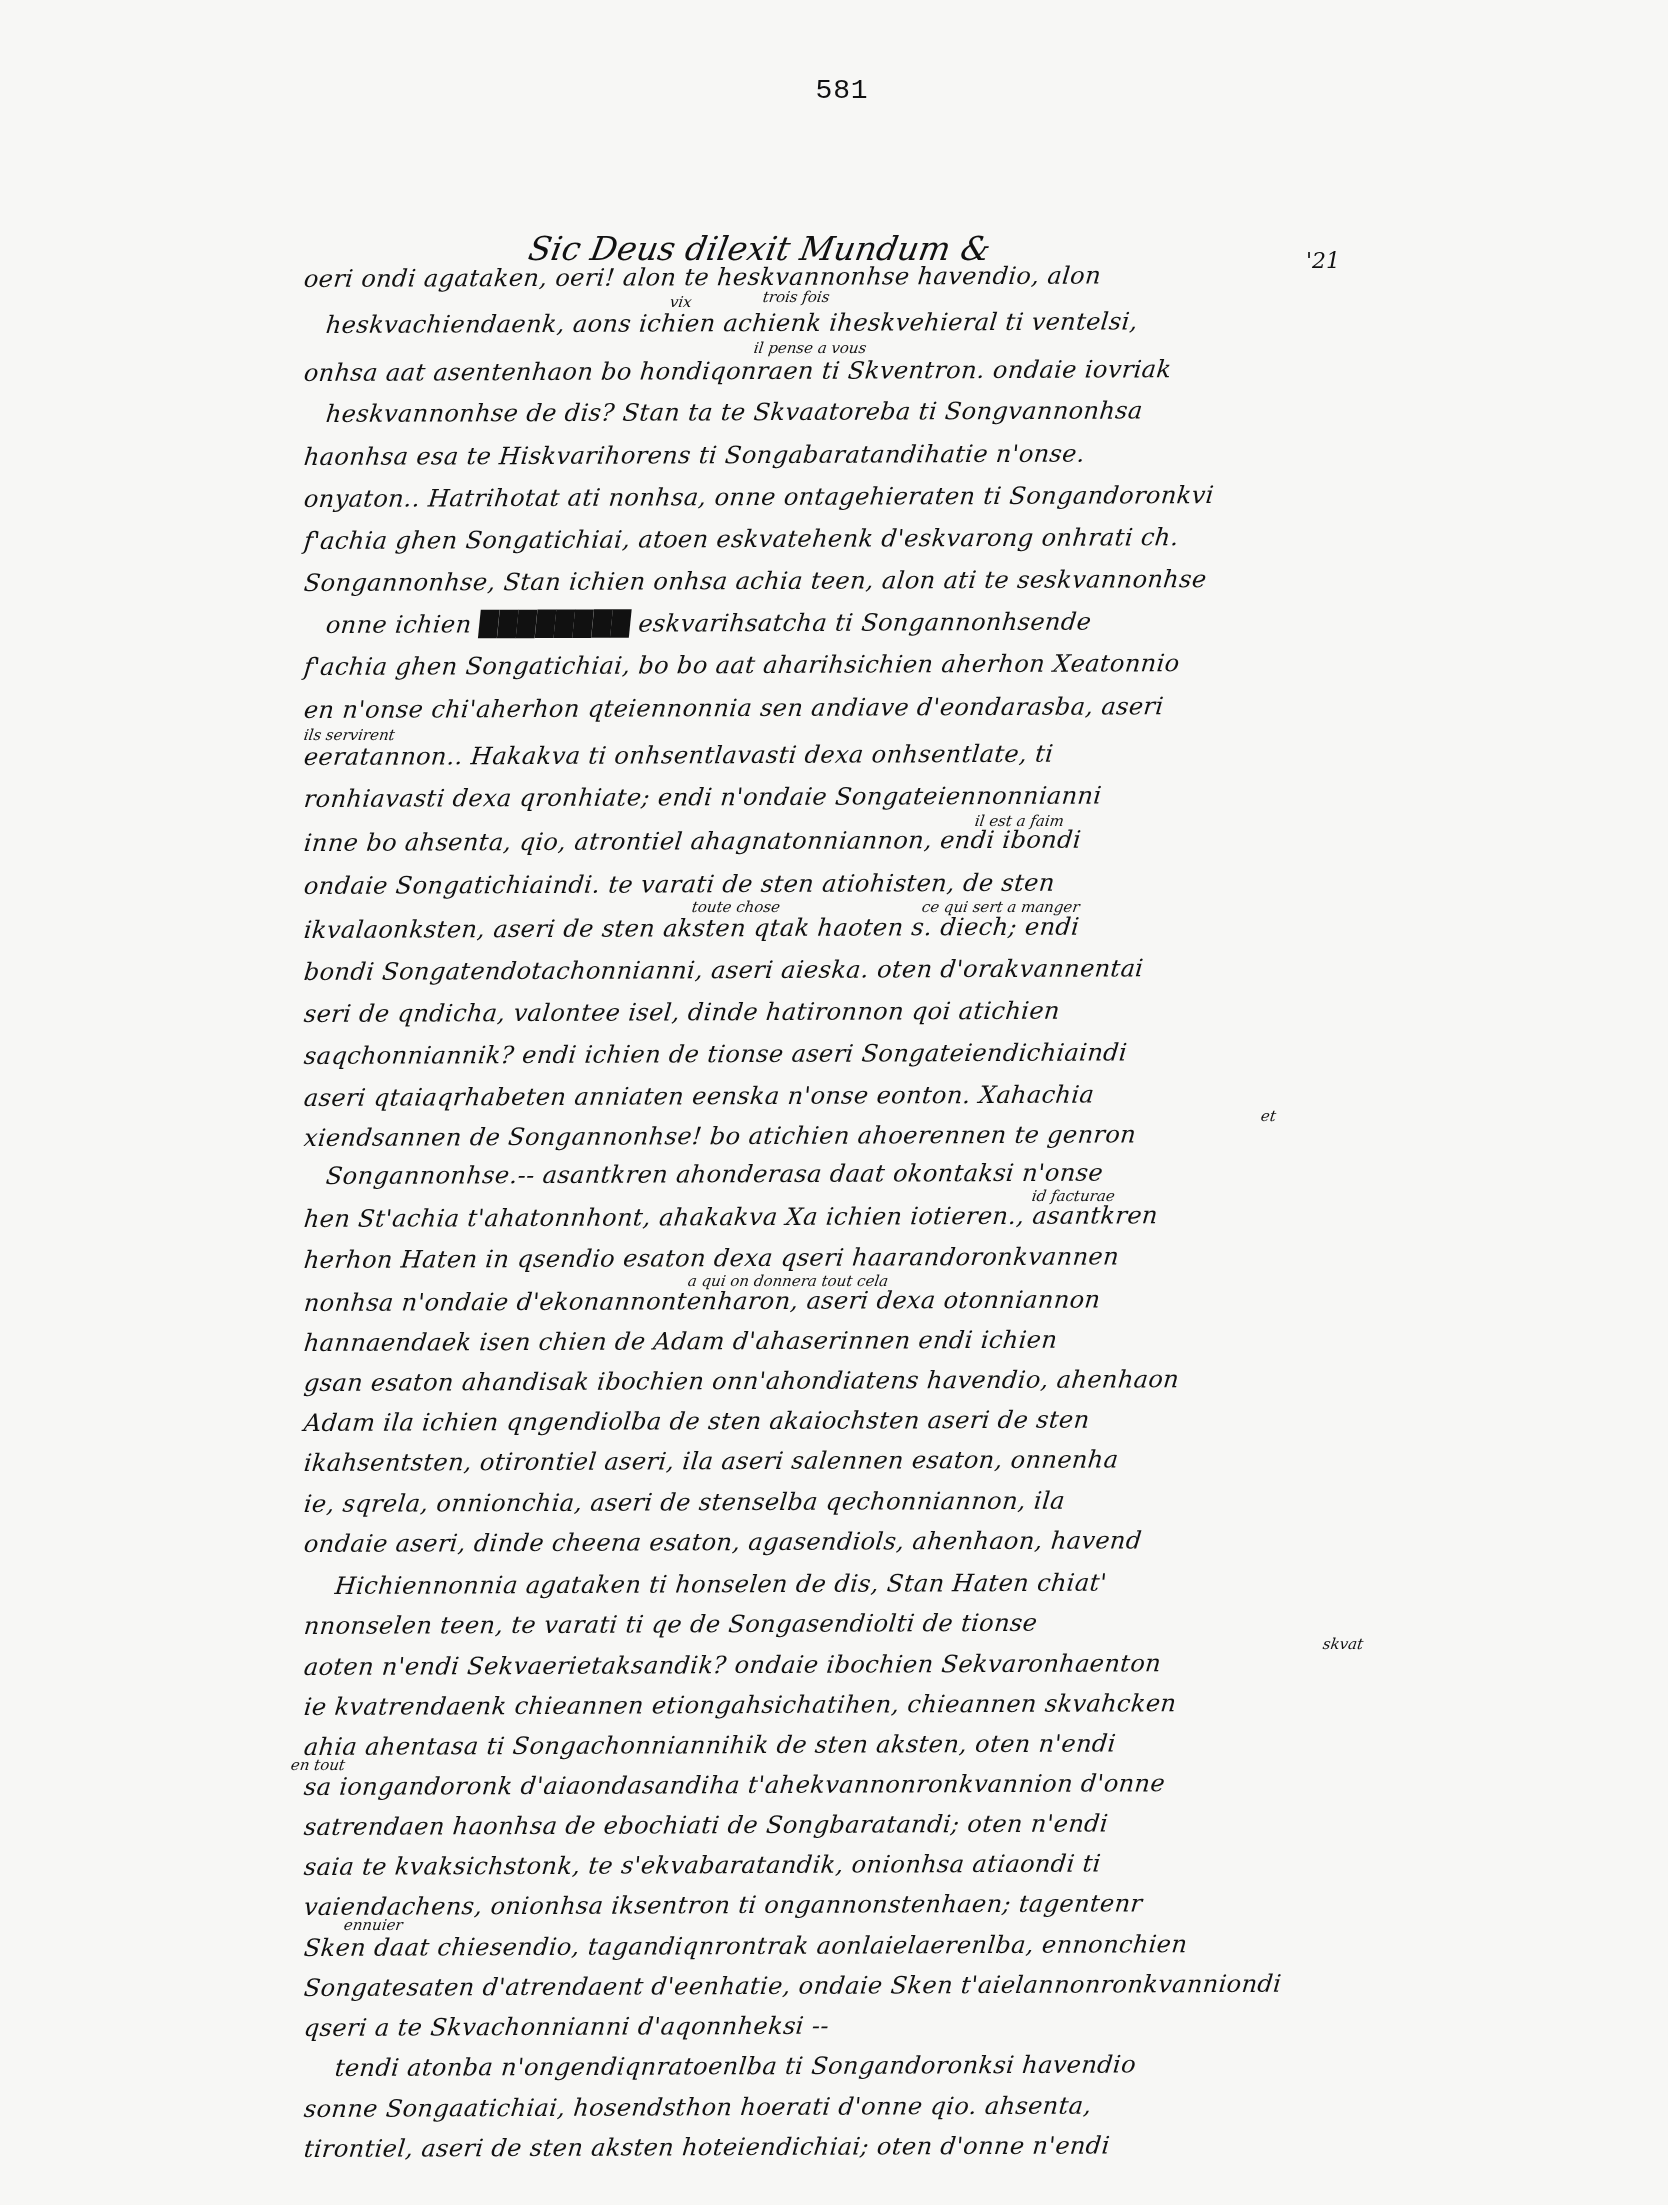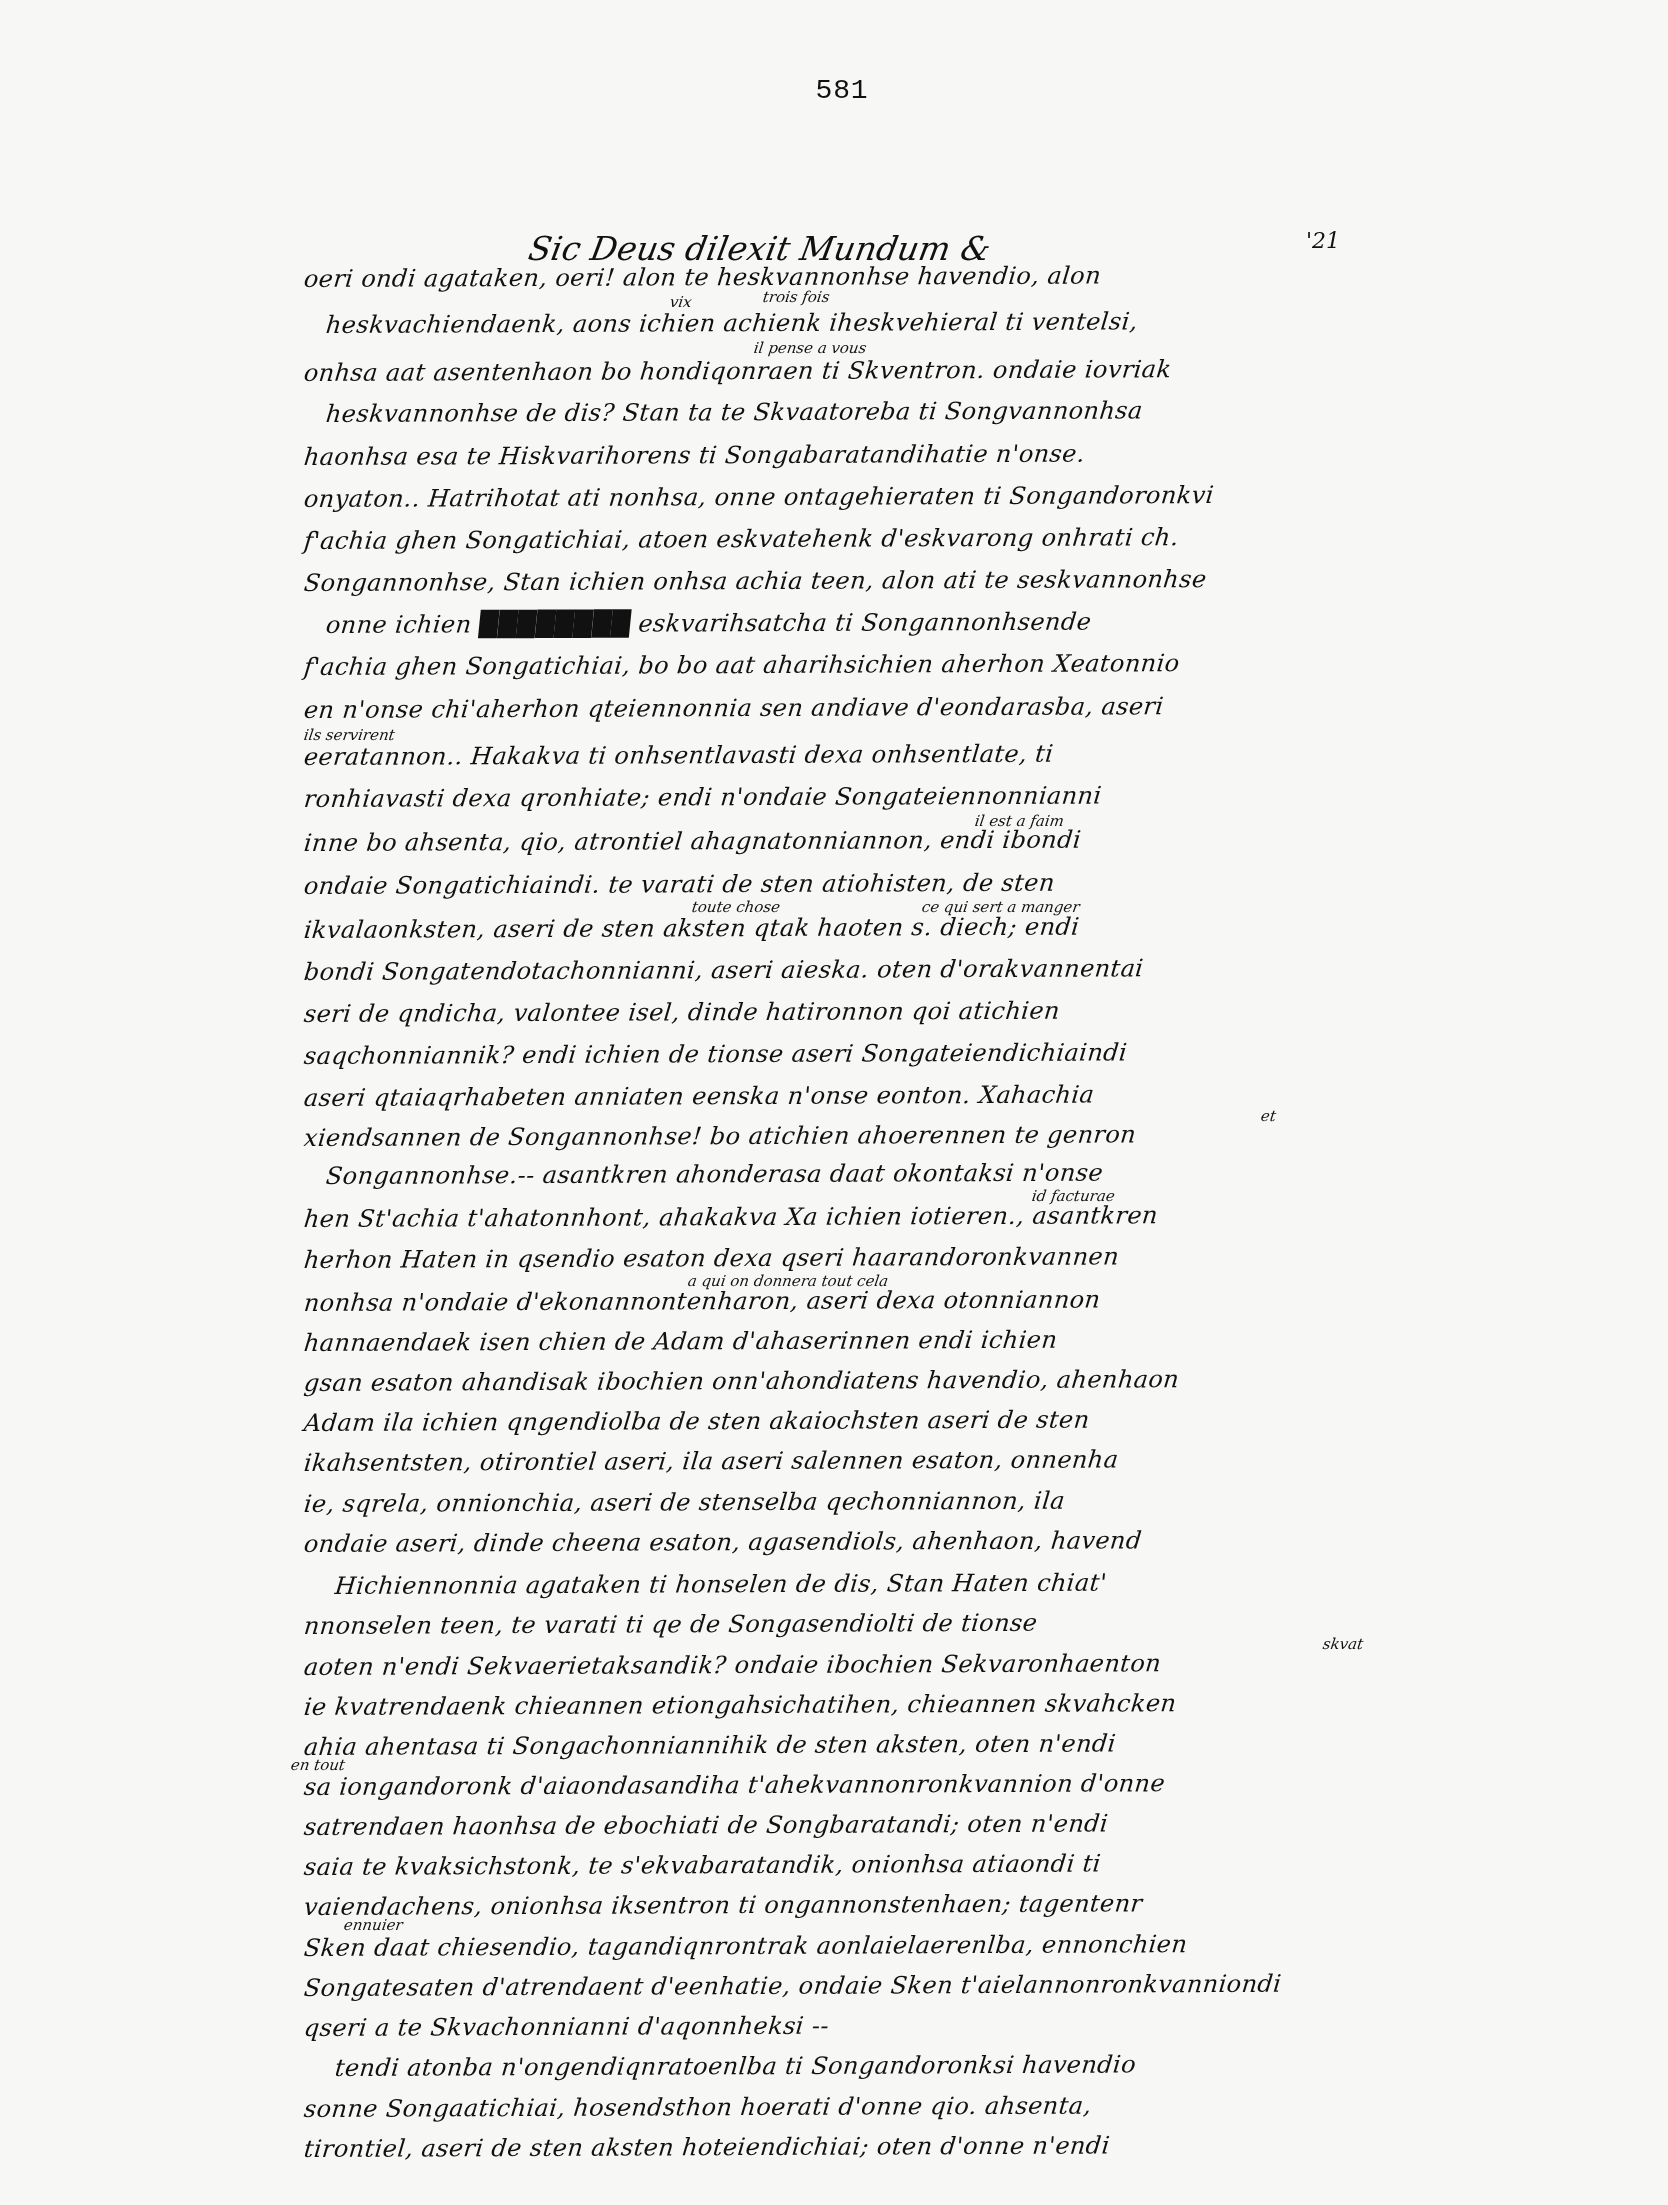--- a/index.html
+++ b/index.html
@@ -17,21 +17,21 @@
     font-family: Liberation Mono, monospace;
     font-size: 28px; letter-spacing: 0.9px; padding-left: 8px;
   }
   #folio-top { top: 75px; }
   .title {
     position: absolute; left: 529px; top: 229px;
     font-family: "DejaVu Serif", serif; font-style: italic;
     font-size: 33px; transform: skewX(-10deg);
   }
   .corner-mark {
-    position: absolute; left: 1306px; top: 228px;
+    position: absolute; left: 1306px; top: 248px;
     font-size: 22px; font-style: italic;
   }
   .line {
     position: absolute;
     font-family: "DejaVu Serif", serif;
     font-style: italic;
     font-size: 24px;
     white-space: nowrap;
     letter-spacing: 0.4px;
     transform: skewX(-6deg) rotate(-0.25deg);

